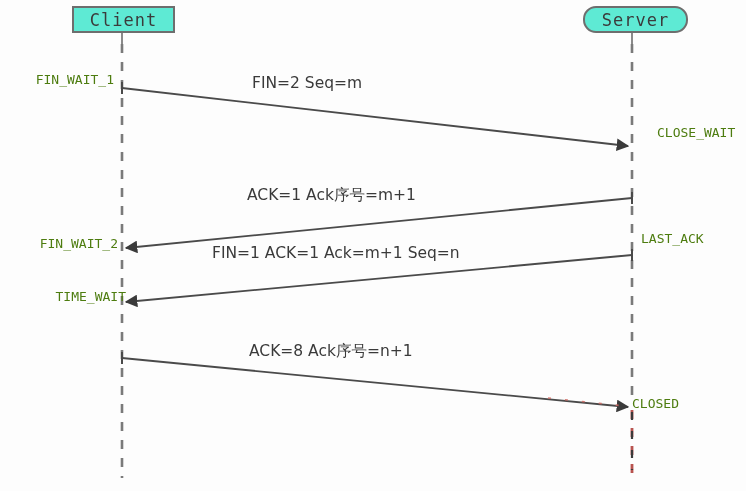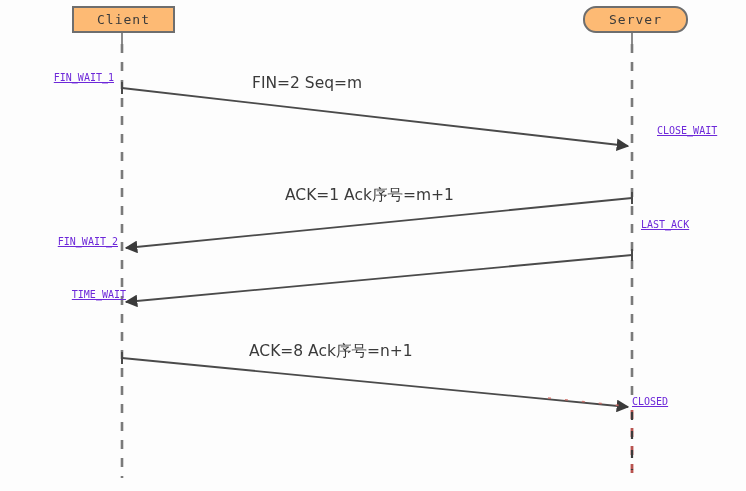--- a/index.html
+++ b/index.html
@@ -20,38 +20,37 @@
     left: 0;
     top: 0;
     width: 746px;
     height: 491px;
     display: block;
   }
   .endpoint-box {
     position: absolute;
     box-sizing: border-box;
     border: 2px solid #6e6e6e;
-    background: #fdba74;
+    background: #5eead4;
     display: flex;
     align-items: center;
     justify-content: center;
     font-family: "DejaVu Sans Mono", "Liberation Mono", monospace;
-    font-size: 13px;
+    font-size: 17px;
     color: #3b3b3b;
     letter-spacing: 1px;
   }
   .state-label {
     position: absolute;
     font-family: "DejaVu Sans Mono", "Liberation Mono", monospace;
-    font-size: 10px;
-    color: #6d28d9;
+    font-size: 13px;
+    color: #4d7c0f;
     letter-spacing: 0px;
     white-space: nowrap;
     line-height: 1;
-    text-decoration: underline;
   }
   .state-label.right-aligned {
     text-align: right;
   }
   .msg-label {
     position: absolute;
     font-family: "DejaVu Sans", "Liberation Sans", sans-serif;
     font-size: 15.5px;
     color: #3a3a3a;
     white-space: nowrap;
@@ -100,20 +99,21 @@
   </div>
   <div class="endpoint-box" style="left:583px; top:6px; width:105px; height:27px;border-radius:13px;">
     <span>Server</span>
   </div>
 
   <div class="state-label right-aligned" style="left:0px; top:73px; width:114px;">FIN_WAIT_1</div>
   <div class="state-label right-aligned" style="left:4px; top:237px; width:114px;">FIN_WAIT_2</div>
   <div class="state-label right-aligned" style="left:12px; top:290px; width:114px;">TIME_WAIT</div>
 
   <div class="state-label" style="left:657px; top:126px;">CLOSE_WAIT</div>
-  <div class="state-label" style="left:641px; top:220px;">LAST_ACK</div>
+  <div class="state-label" style="left:641px; top:232px;">LAST_ACK</div>
   <div class="state-label" style="left:632px; top:397px;">CLOSED</div>
 
   <div class="msg-label" style="left:252px; top:76px;">FIN=2  Seq=m</div>
-  <div class="msg-label" style="left:247px; top:188px;margin-left:38px;">ACK=1 Ack序号=m+1</div>
+  <div class="msg-label" style="left:247px; top:188px;">ACK=1 Ack序号=m+1</div>
+  <div class="msg-label" style="left:212px; top:246px;">FIN=1 ACK=1 Ack=m+1 Seq=n</div>
   <div class="msg-label" style="left:249px; top:344px;">ACK=8 Ack序号=n+1</div>
 
 </div>
 
 </body></html>

